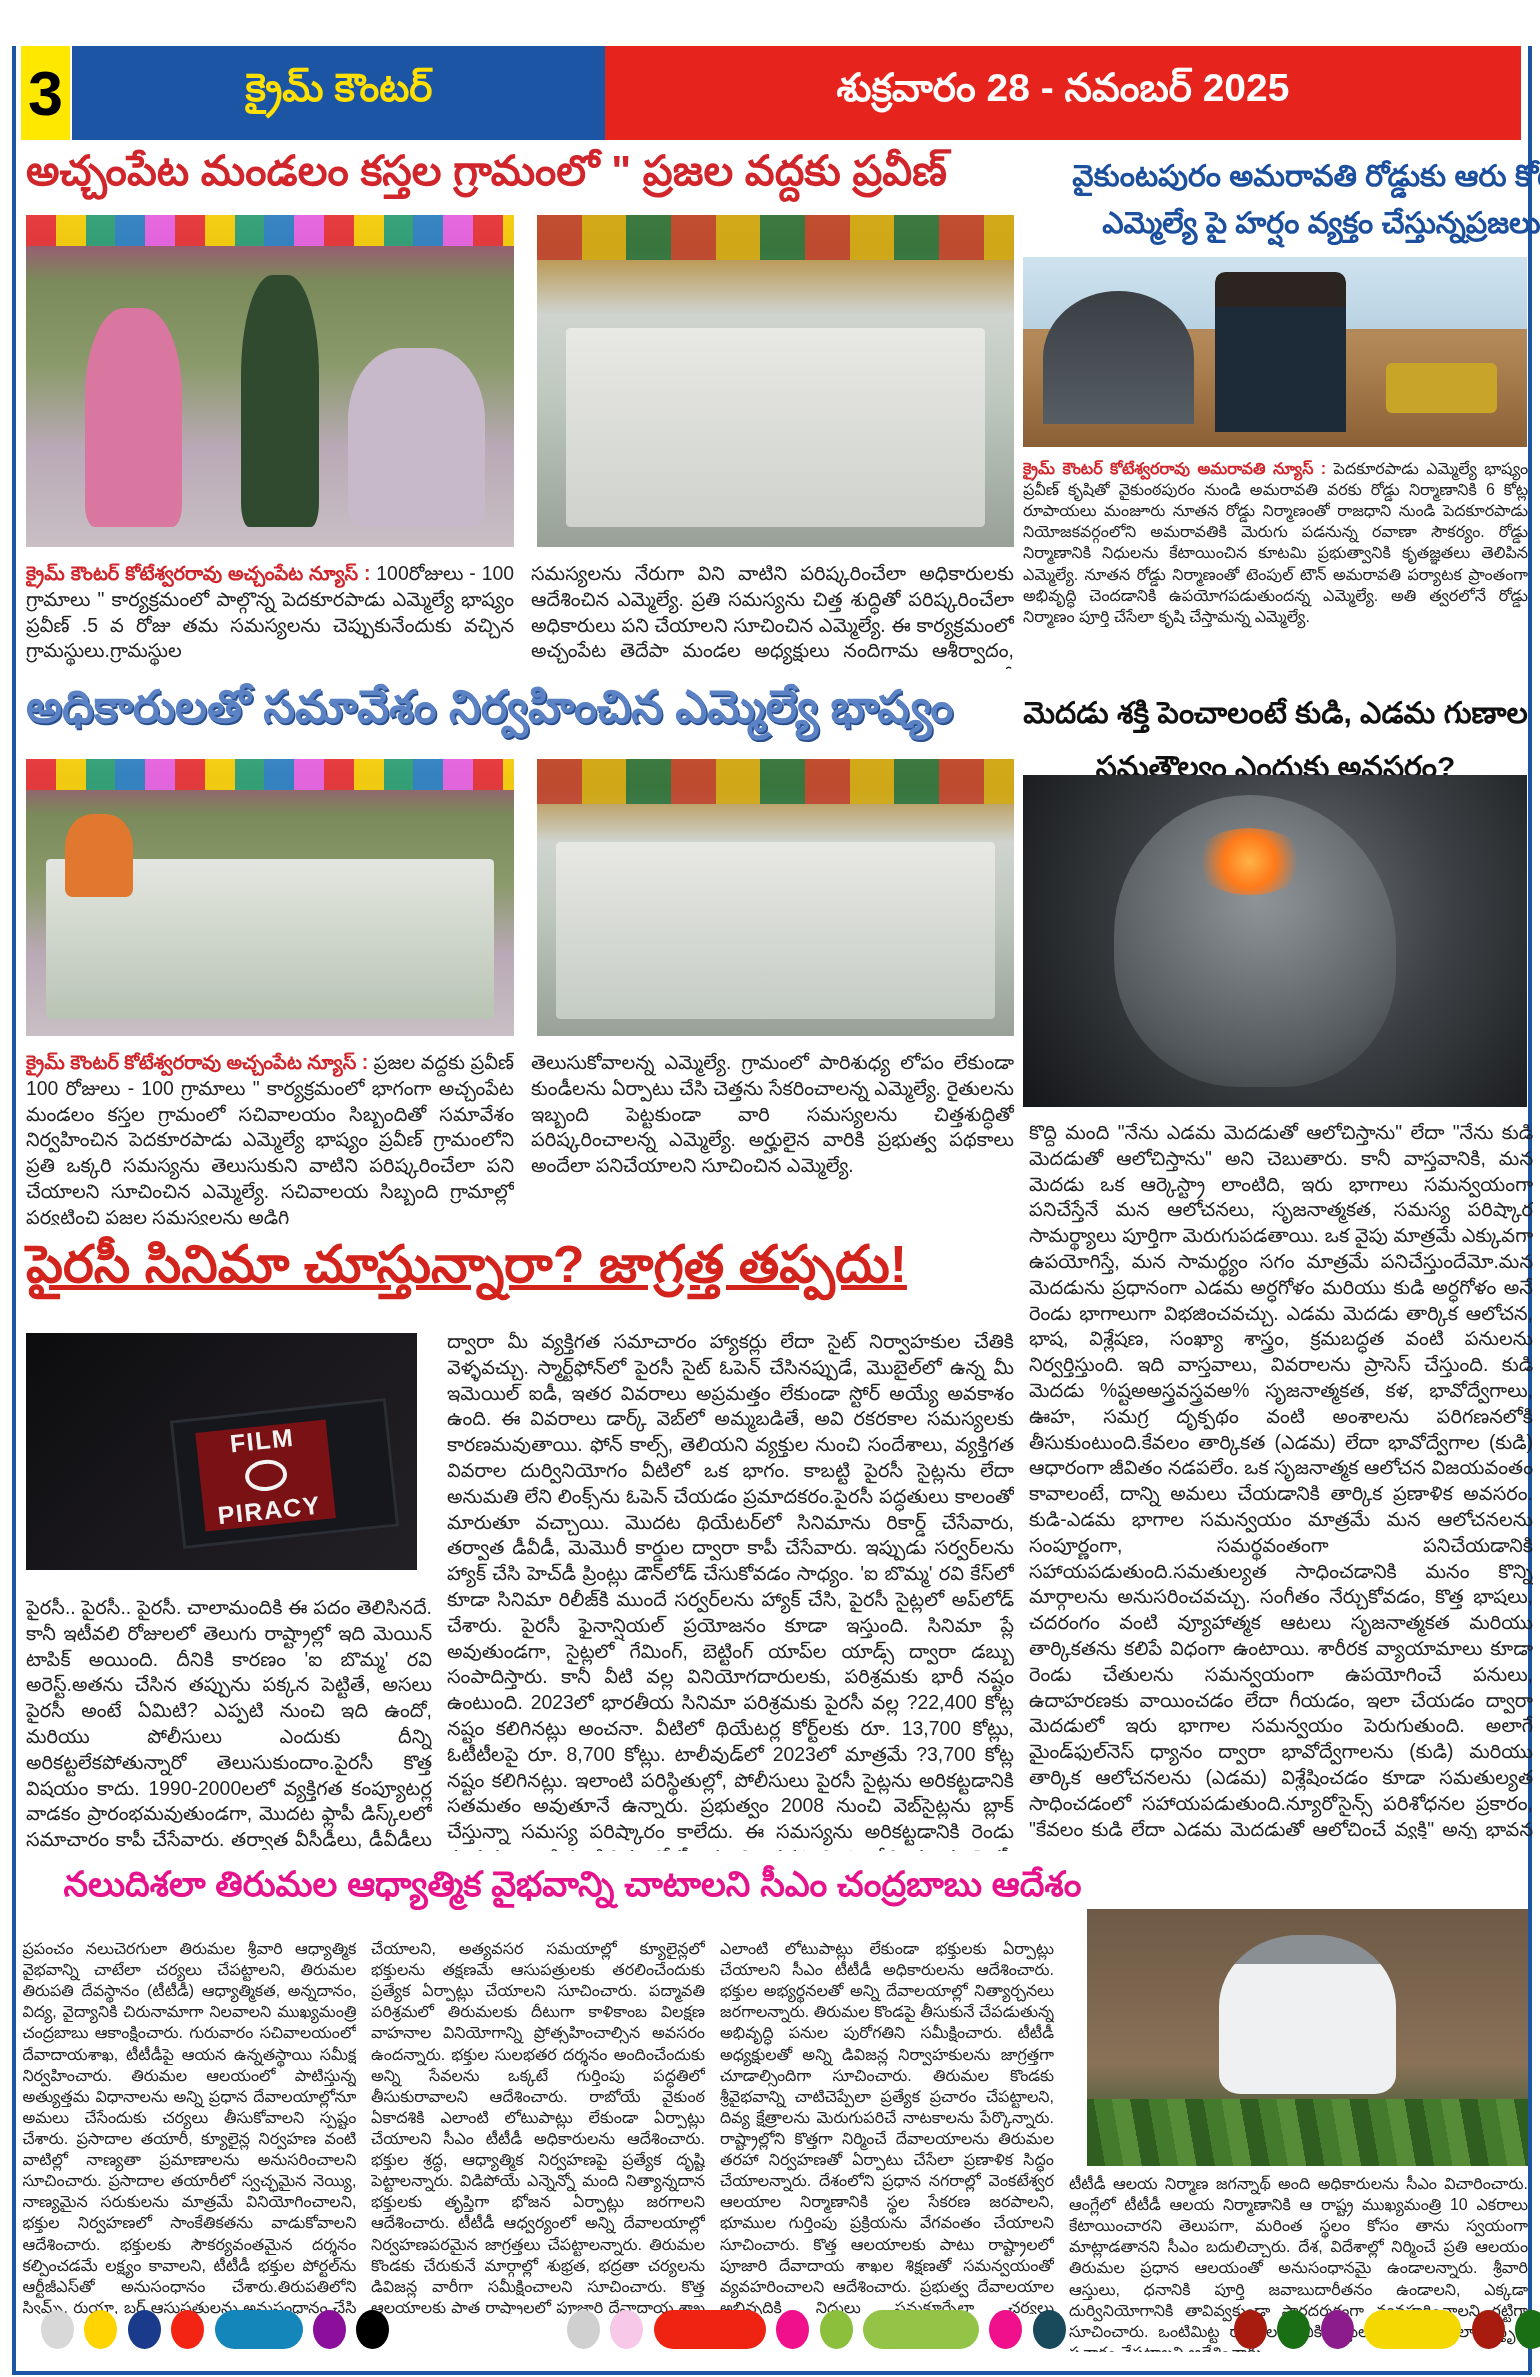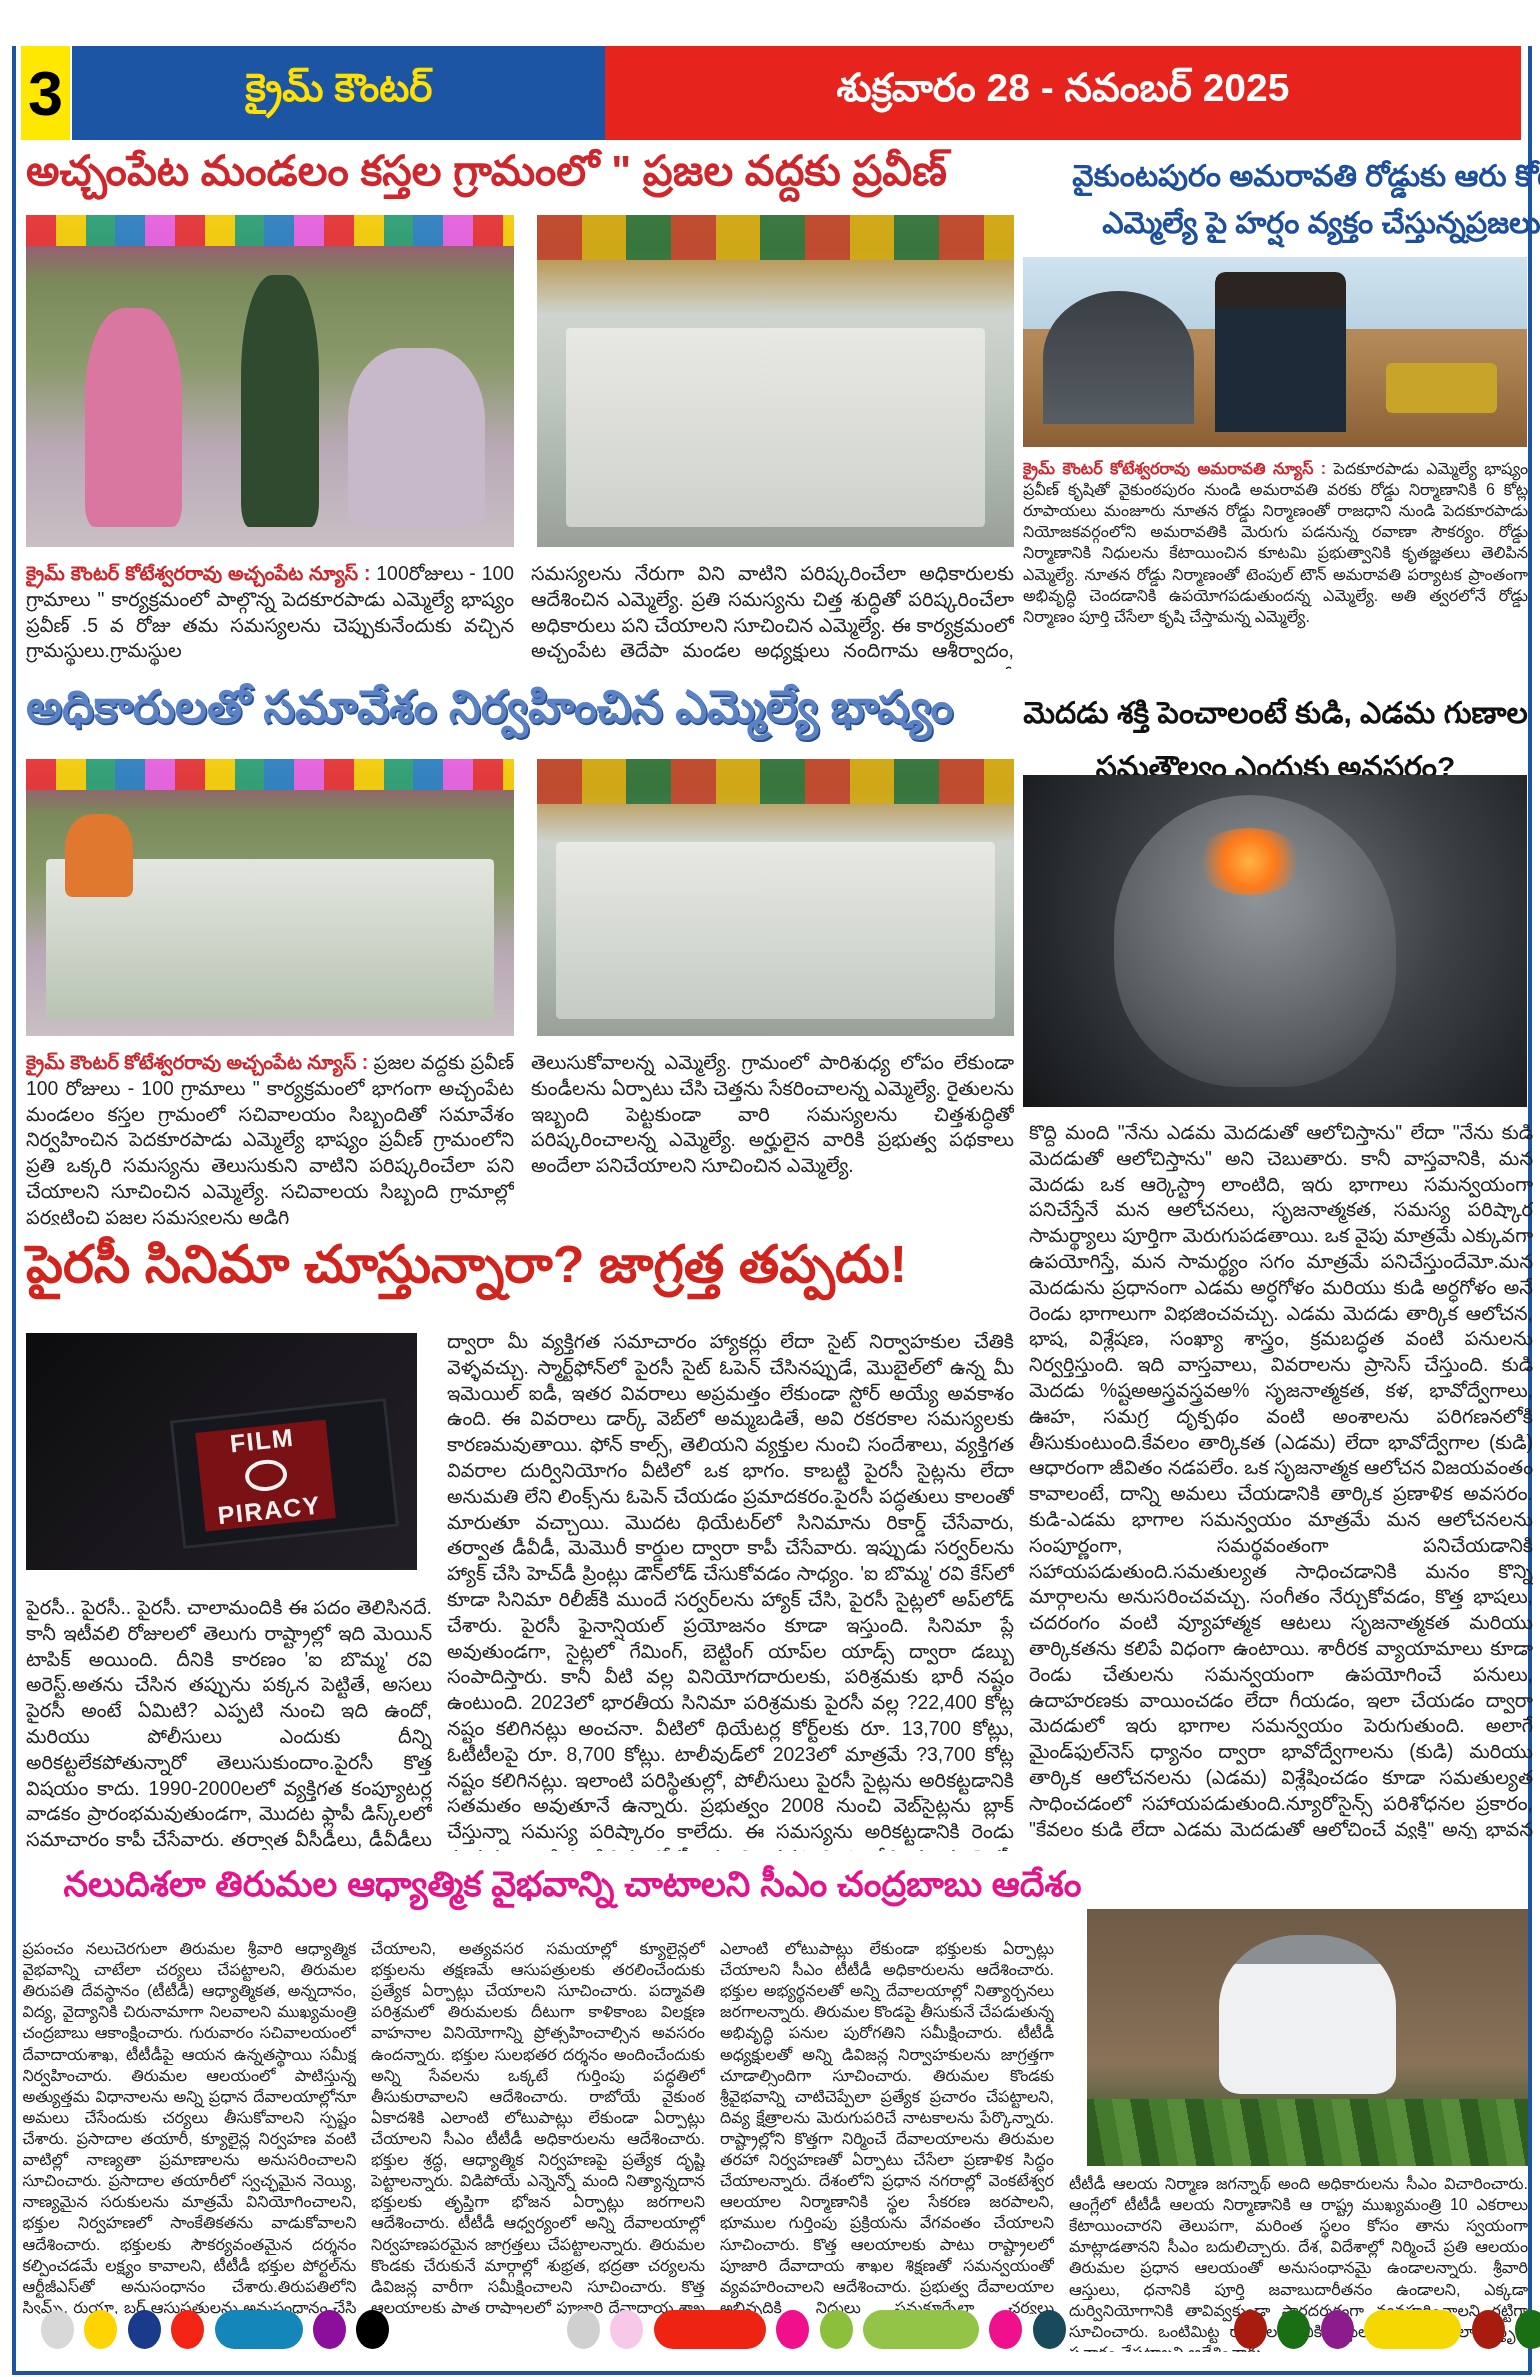--- a/index.html
+++ b/index.html
@@ -121,21 +121,21 @@
   </div>
   <div class="abs hl-black" style="left:1023px;top:686px;width:505px;">మెదడు శక్తి పెంచాలంటే కుడి, ఎడమ గుణాల సమతౌల్యం ఎందుకు అవసరం?</div>
 
   <div class="abs body-txt" style="left:531px;top:1050px;width:483px;height:175px;">తెలుసుకోవాలన్న ఎమ్మెల్యే. గ్రామంలో పారిశుధ్య లోపం లేకుండా కుండీలను ఏర్పాటు చేసి చెత్తను సేకరించాలన్న ఎమ్మెల్యే. రైతులను ఇబ్బంది పెట్టకుండా వారి సమస్యలను చిత్తశుద్ధితో పరిష్కరించాలన్న ఎమ్మెల్యే. అర్హులైన వారికి ప్రభుత్వ పథకాలు అందేలా పనిచేయాలని సూచించిన ఎమ్మెల్యే.</div>
   <div class="photo ph-brain" style="left:1023px;top:775px;width:504px;height:332px;">
     <div class="head"></div>
     <div class="glow"></div>
   </div>
   <div class="abs body-txt" style="left:1029px;top:1120px;width:504px;height:719px;">కొద్ది మంది "నేను ఎడమ మెదడుతో ఆలోచిస్తాను" లేదా "నేను కుడి మెదడుతో ఆలోచిస్తాను" అని చెబుతారు. కానీ వాస్తవానికి, మన మెదడు ఒక ఆర్కెస్ట్రా లాంటిది, ఇరు భాగాలు సమన్వయంగా పనిచేస్తేనే మన ఆలోచనలు, సృజనాత్మకత, సమస్య పరిష్కార సామర్థ్యాలు పూర్తిగా మెరుగుపడతాయి. ఒక వైపు మాత్రమే ఎక్కువగా ఉపయోగిస్తే, మన సామర్థ్యం సగం మాత్రమే పనిచేస్తుందేమో.మన మెదడును ప్రధానంగా ఎడమ అర్ధగోళం మరియు కుడి అర్ధగోళం అనే రెండు భాగాలుగా విభజించవచ్చు. ఎడమ మెదడు తార్కిక ఆలోచన, భాష, విశ్లేషణ, సంఖ్యా శాస్త్రం, క్రమబద్ధత వంటి పనులను నిర్వర్తిస్తుంది. ఇది వాస్తవాలు, వివరాలను ప్రాసెస్ చేస్తుంది. కుడి మెదడు %ష్టఅఅస్త్రవస్త్రవఅ% సృజనాత్మకత, కళ, భావోద్వేగాలు, ఊహ, సమగ్ర దృక్పథం వంటి అంశాలను పరిగణనలోకి తీసుకుంటుంది.కేవలం తార్కికత (ఎడమ) లేదా భావోద్వేగాల (కుడి) ఆధారంగా జీవితం నడపలేం. ఒక సృజనాత్మక ఆలోచన విజయవంతం కావాలంటే, దాన్ని అమలు చేయడానికి తార్కిక ప్రణాళిక అవసరం. కుడి-ఎడమ భాగాల సమన్వయం మాత్రమే మన ఆలోచనలను సంపూర్ణంగా, సమర్థవంతంగా పనిచేయడానికి సహాయపడుతుంది.సమతుల్యత సాధించడానికి మనం కొన్ని మార్గాలను అనుసరించవచ్చు. సంగీతం నేర్చుకోవడం, కొత్త భాషలు, చదరంగం వంటి వ్యూహాత్మక ఆటలు సృజనాత్మకత మరియు తార్కికతను కలిపే విధంగా ఉంటాయి. శారీరక వ్యాయామాలు కూడా రెండు చేతులను సమన్వయంగా ఉపయోగించే పనులు, ఉదాహరణకు వాయించడం లేదా గీయడం, ఇలా చేయడం ద్వారా మెదడులో ఇరు భాగాల సమన్వయం పెరుగుతుంది. అలాగే మైండ్‌ఫుల్‌నెస్ ధ్యానం ద్వారా భావోద్వేగాలను (కుడి) మరియు తార్కిక ఆలోచనలను (ఎడమ) విశ్లేషించడం కూడా సమతుల్యత సాధించడంలో సహాయపడుతుంది.న్యూరోసైన్స్ పరిశోధనల ప్రకారం, "కేవలం కుడి లేదా ఎడమ మెదడుతో ఆలోచించే వ్యక్తి" అన్న భావన కేవలం ఉపమానం మాత్రమే. ప్రతి వ్యక్తి ప్రతి పనికి రెండు మెదడు భాగాలను ఉపయోగిస్తాడు, కానీ కొంతమందిలో కొన్ని పనులలో ఒక భాగం ఎక్కువ చురుకుగా ఉంటుంది.</div>
 
-  <div class="abs hl-red-big" style="left:26px;top:1236px;width:988px;">పైరసీ సినిమా చూస్తున్నారా? జాగ్రత్త తప్పదు!</div>
+  <div class="abs hl-red-big" style="left:26px;top:1236px;width:988px;text-decoration:underline;">పైరసీ సినిమా చూస్తున్నారా? జాగ్రత్త తప్పదు!</div>
 
   <div class="photo ph-piracy" style="left:26px;top:1333px;width:391px;height:237px;">
     <div class="screen">
       <div class="panel">
         <span class="t">FILM</span>
         <span class="reel"></span>
         <span class="t">PIRACY</span>
       </div>
     </div>
   </div>

